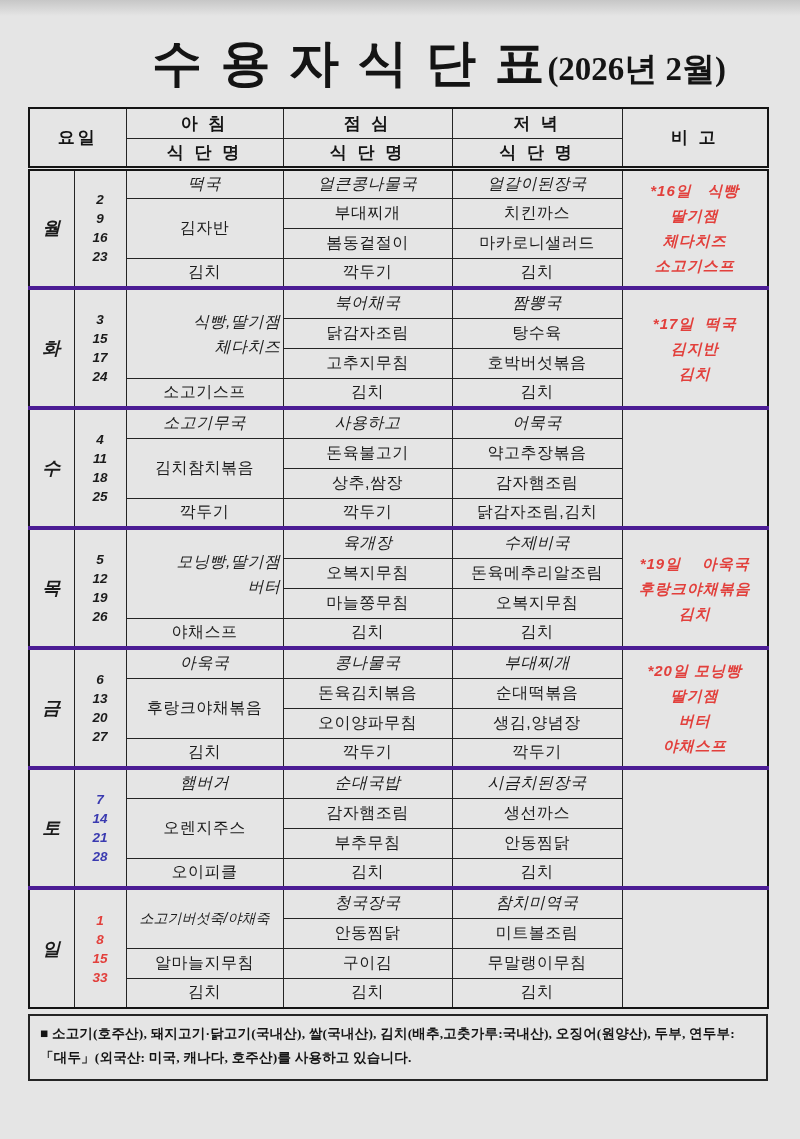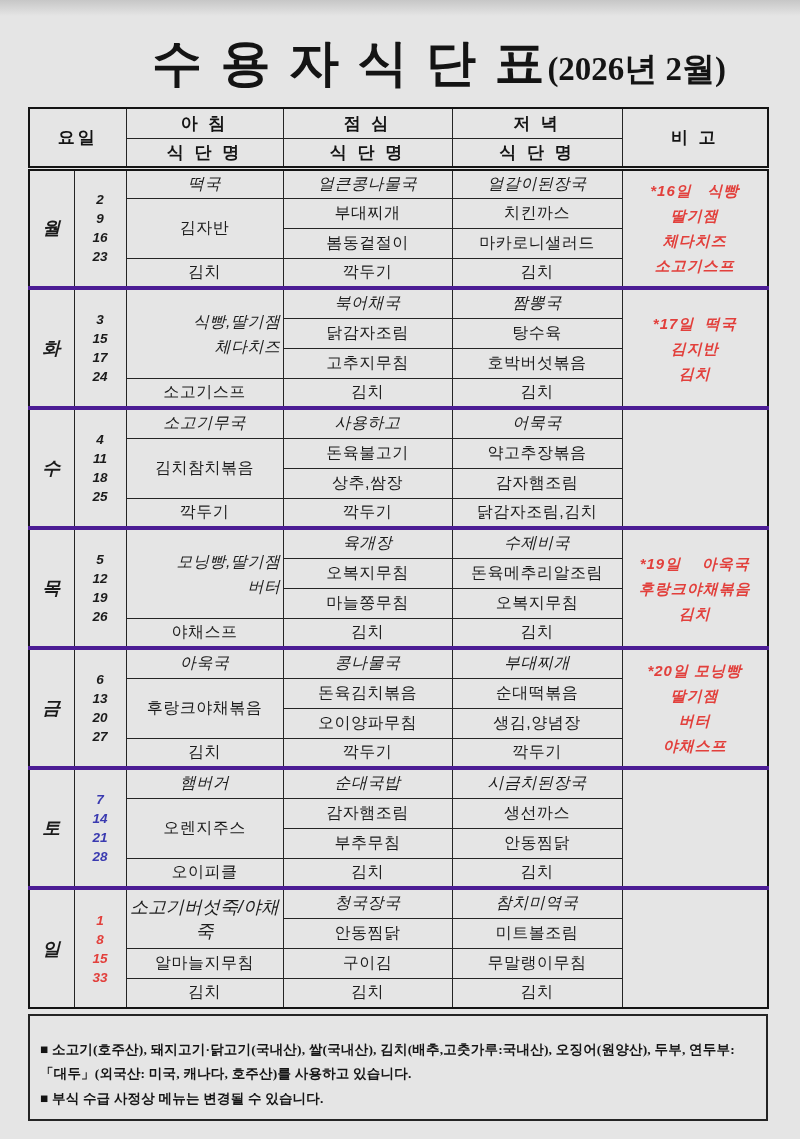--- a/index.html
+++ b/index.html
@@ -49,31 +49,31 @@
   tbody.day > tr:first-child > td { border-top:4px solid #4c1d95;font-style:italic; }
 
   .day-cell { font-size:18px; font-weight:600; letter-spacing:1px; }
   .dates-cell { padding:2px 0; }
   .dates-cell div { font-size:13.5px; line-height:19px; font-weight:600; }
   .dates-blue div { color:var(--blue,#3a3ab0); }
   .dates-red  div { color:var(--red,#e2403c); }
 
   .menu { font-size:16px; font-weight:500; letter-spacing:0.5px; }
   .menu .line { line-height:25px;text-align:right; }
-  .menu-sm { font-size:18px; letter-spacing:0;margin-top:44px; }
+  .menu-sm { font-size:14px; letter-spacing:0;margin-top:44px; }
 
   .note-cell { color:var(--red,#e2403c); font-weight:600; font-size:15px; padding:2px 0; }
   .note-cell div { line-height:25px; white-space:pre-wrap; letter-spacing:1px; }
 
   
   .footer-box {
     width:716px;
     margin:5px 0 0 28px;
     border:2px solid #242424;
-    padding:22px 10px 8px 10px;
+    padding:6px 10px 8px 10px;
     font-family:"Liberation Serif","DejaVu Serif",serif;
     font-weight:600; font-size:13.5px; line-height:1.8;
     color:#141414; text-align:left;
   }
   .footer-box div { letter-spacing:0.2px; }
 </style>
 </head>
 <body>
 
 <div class="page">
@@ -335,15 +335,14 @@
       <tr>
         <td class="menu">김치</td>
         <td class="menu">김치</td>
         <td class="menu">김치</td>
       </tr>
     </tbody>
   </table>
 
   <div class="footer-box">
     <div>■ 소고기(호주산), 돼지고기·닭고기(국내산), 쌀(국내산), 김치(배추,고춧가루:국내산), 오징어(원양산), 두부, 연두부:「대두」(외국산: 미국, 캐나다, 호주산)를 사용하고 있습니다.</div>
-    <div>■ 부식 수급 사정상 메뉴는 변경될 수 있습니다.</div>
   </div>
 </div>
 
 </body></html>

